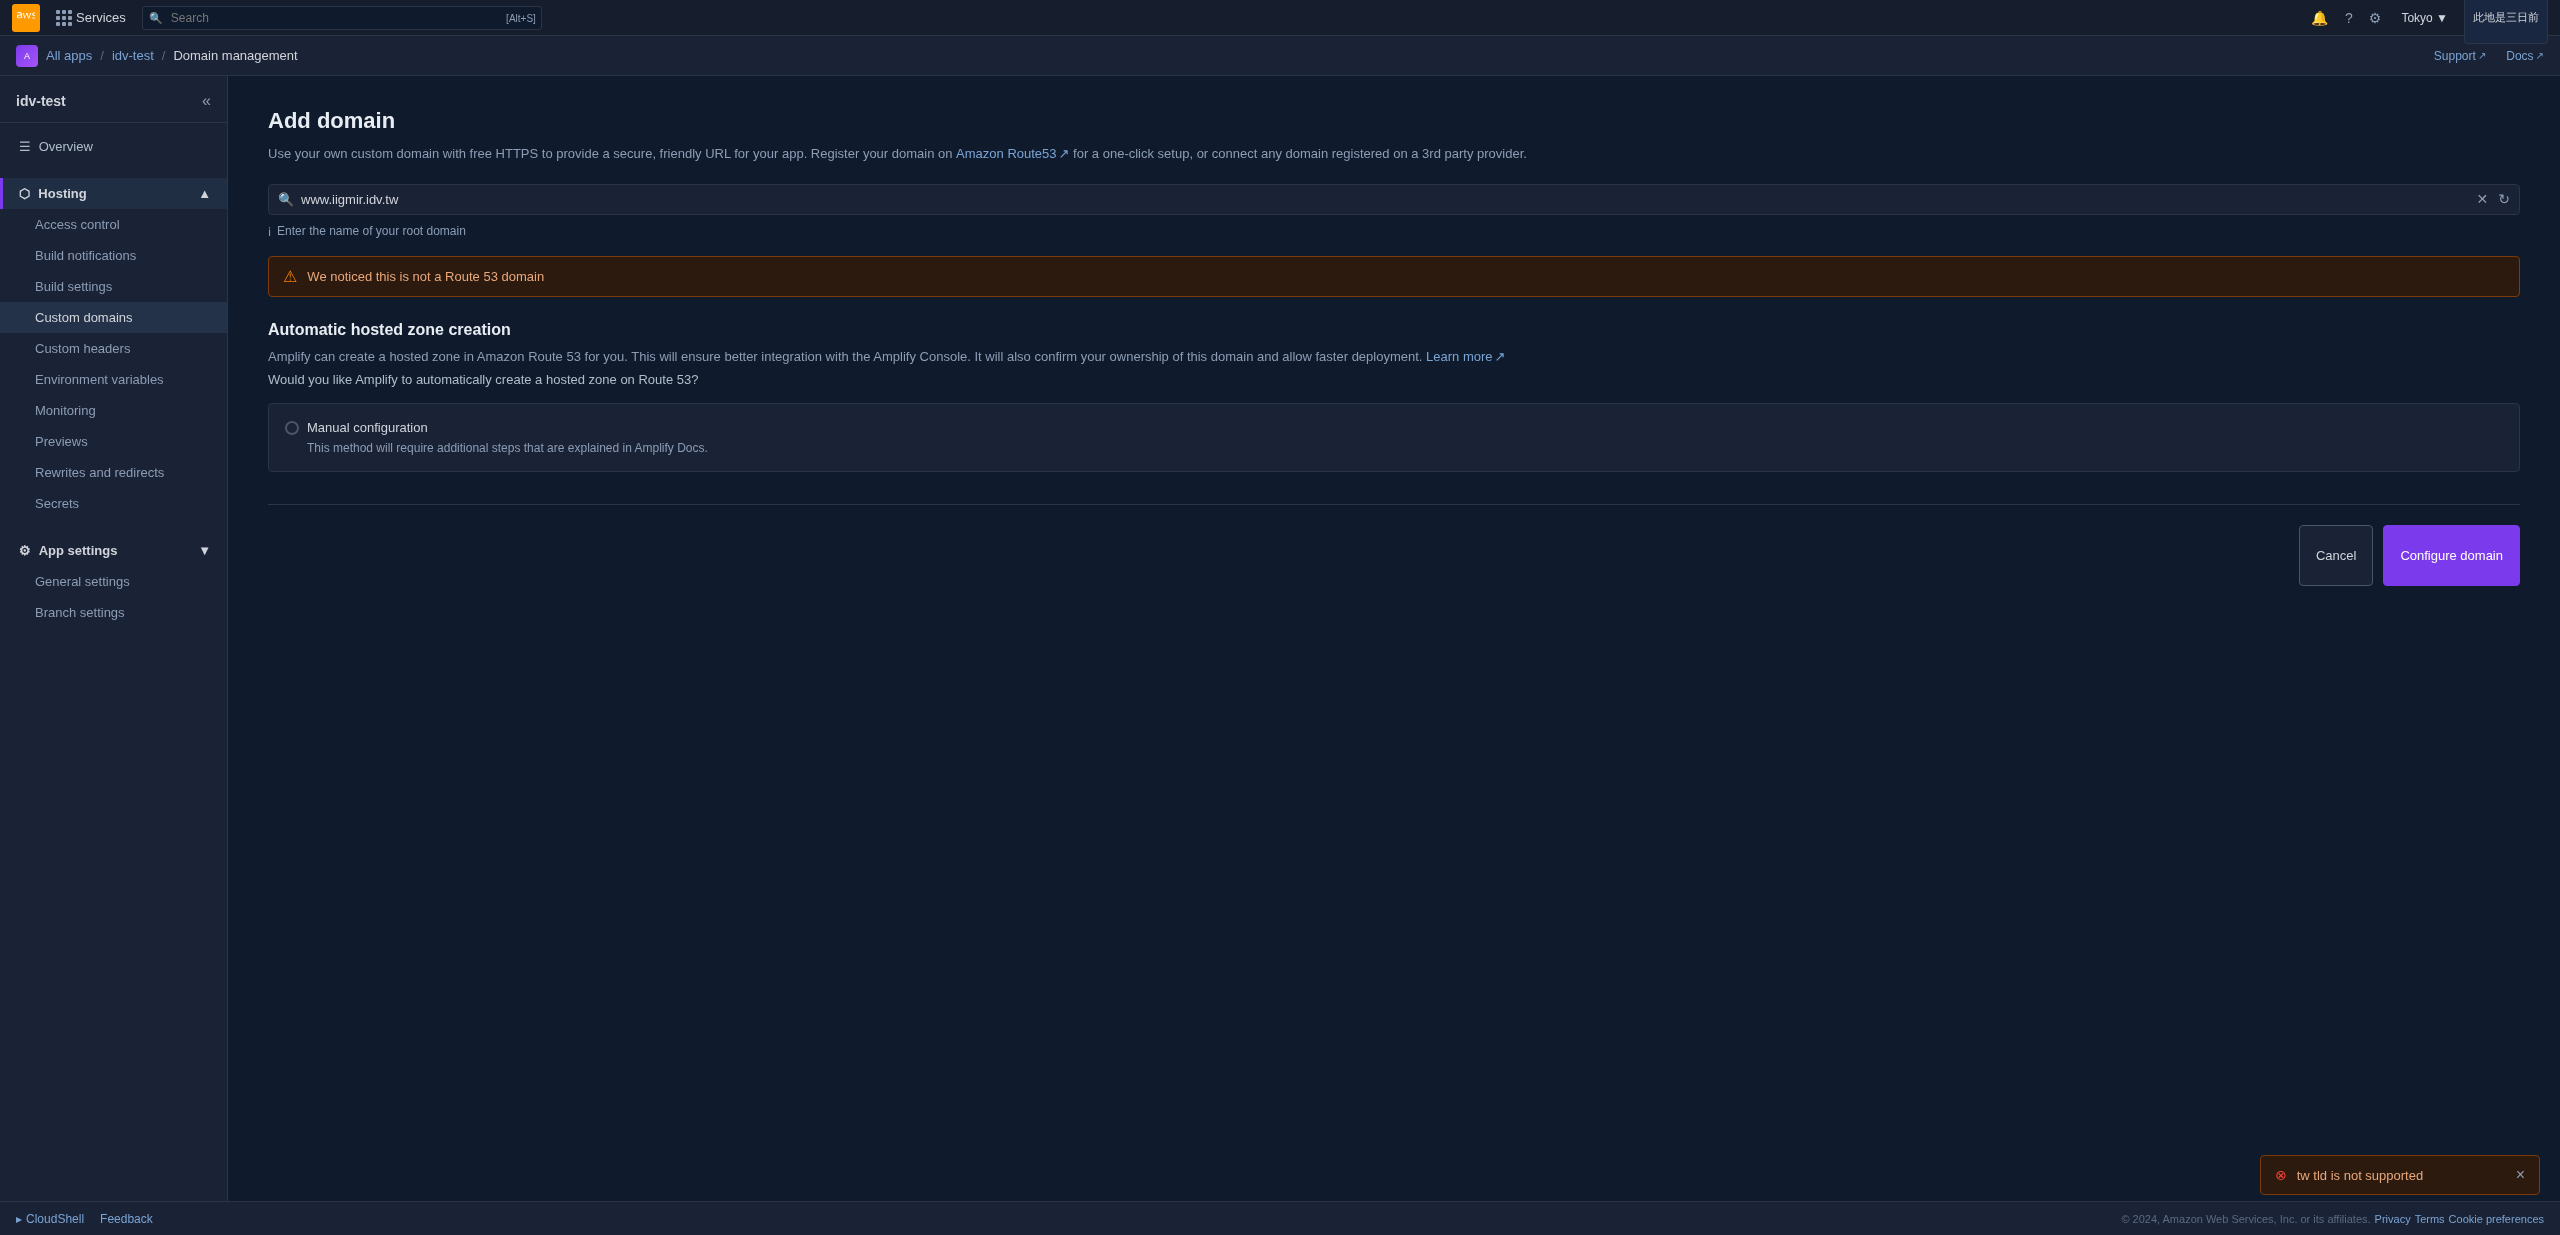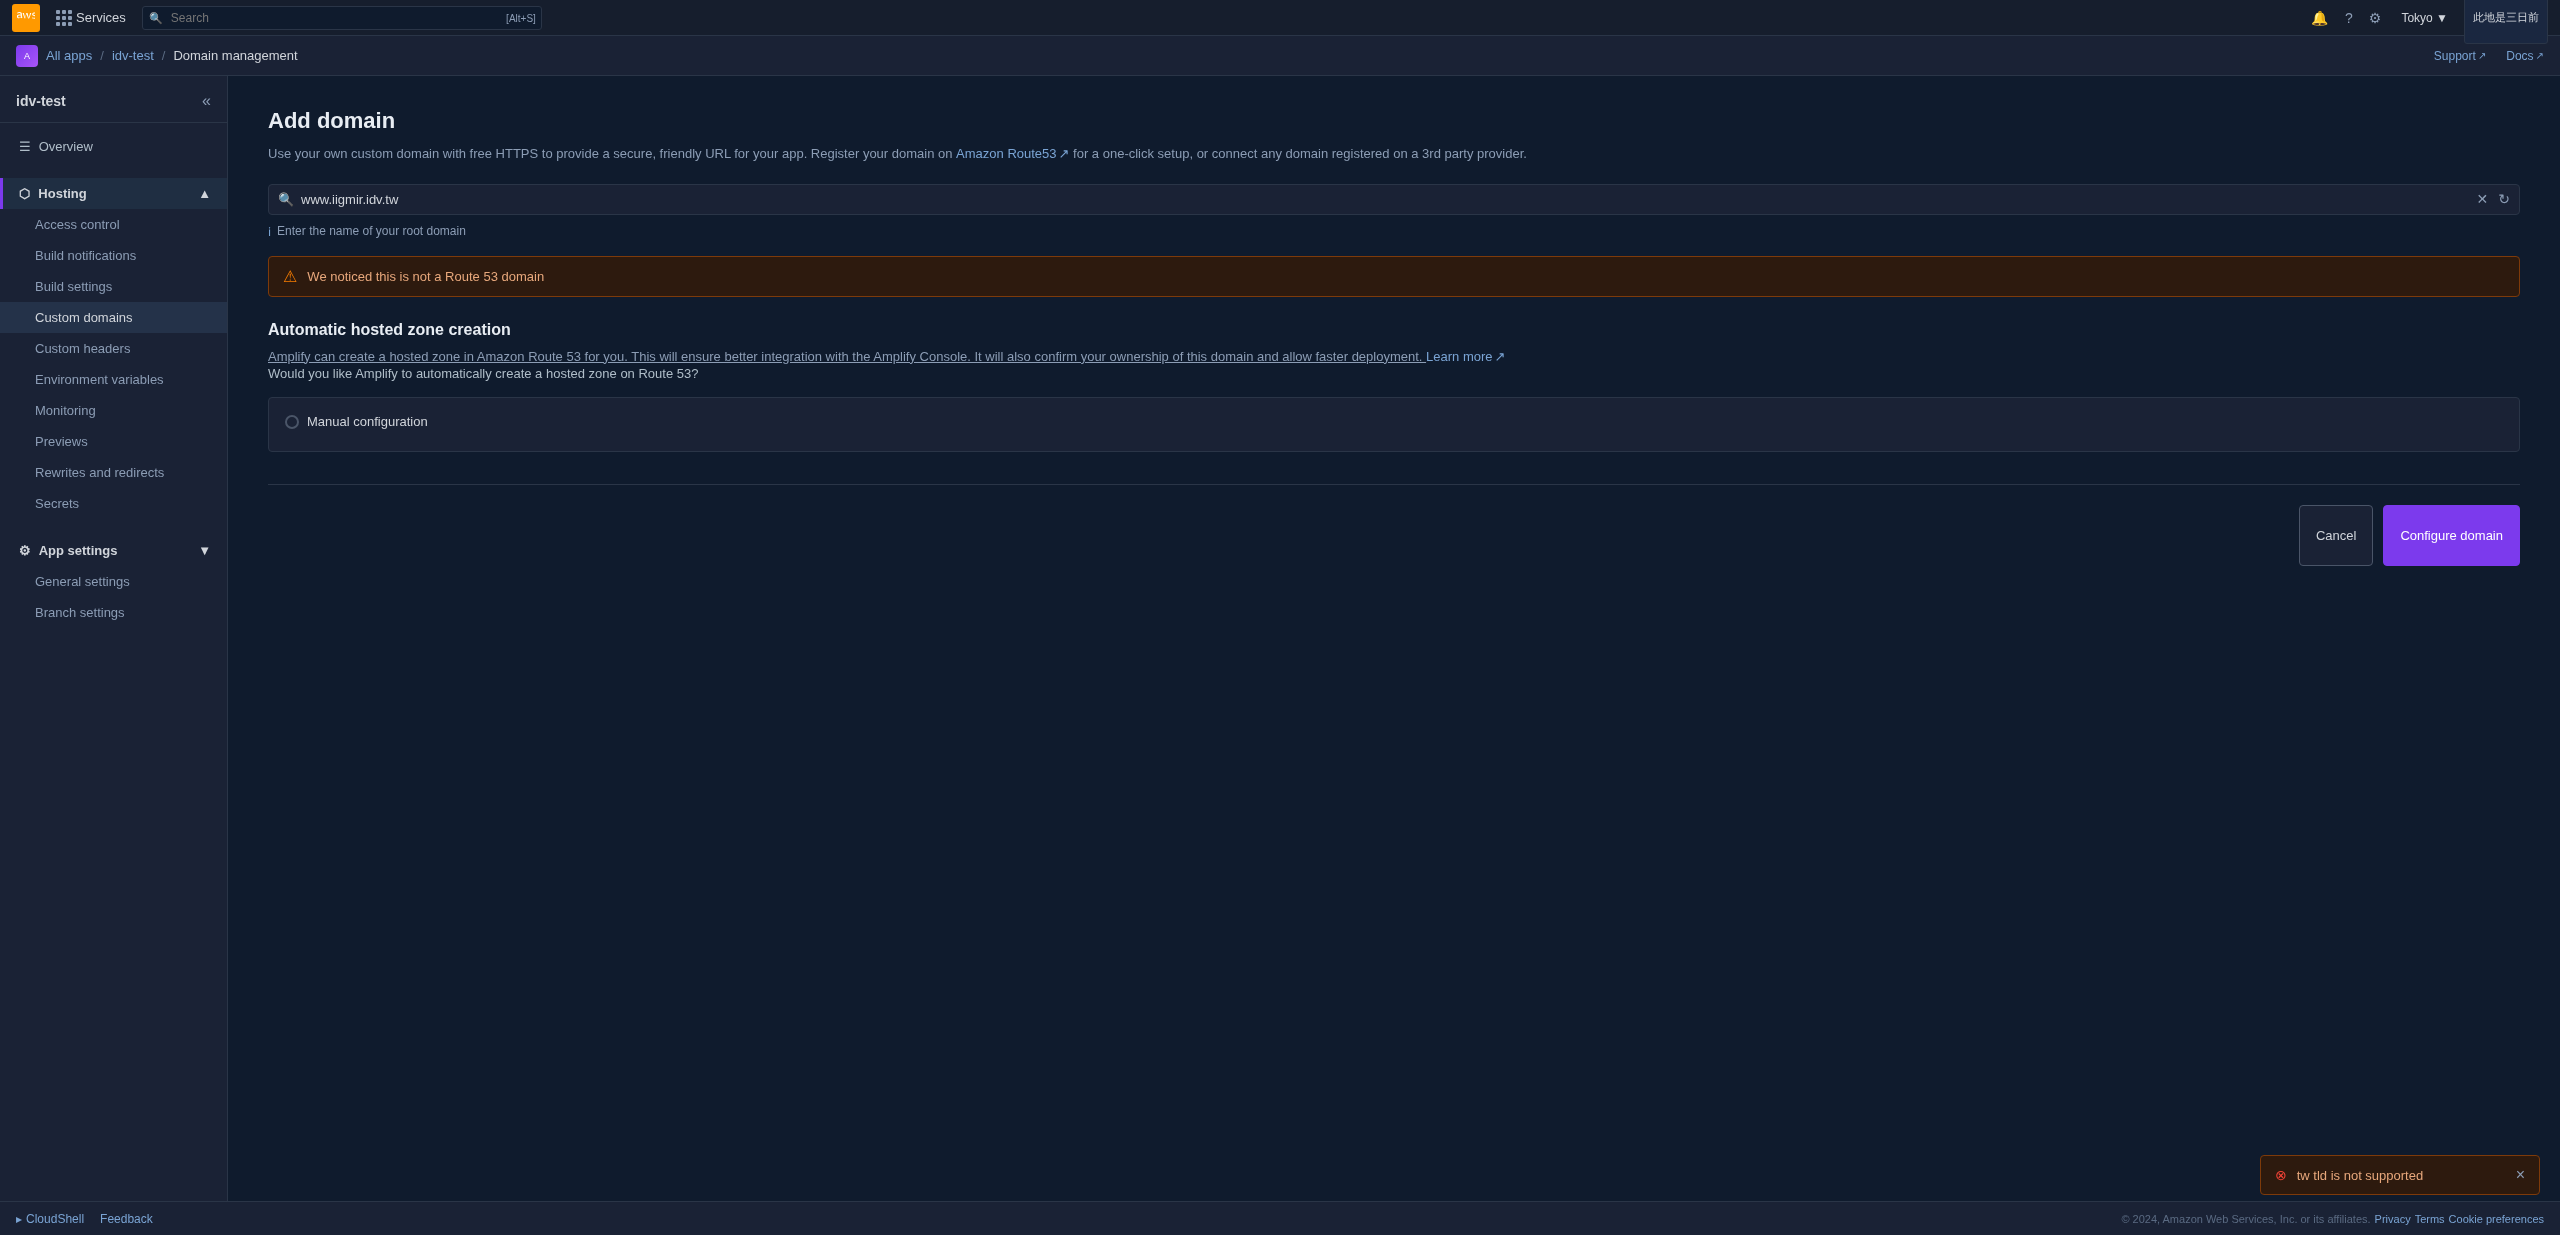--- a/index.html
+++ b/index.html
@@ -230,22 +230,21 @@
     .section-title {
       font-size: 16px;
       font-weight: 600;
       color: #e8edf3;
       margin-bottom: 8px;
     }
     .section-desc {
       color: #8c9db5;
       font-size: 13px;
       line-height: 1.5;
-      margin-bottom: 0;
-      text-decoration: underline;
+      margin-bottom: 6px;
     }
     .learn-more-link {
       color: #7aa4d4; text-decoration: none;
       display: inline-flex; align-items: center; gap: 2px;
     }
     .question-text {
       color: #b0bec9; font-size: 13px; margin-bottom: 16px;
     }
 
     
@@ -539,20 +538,21 @@
         </a>
     </p>
     <p class="question-text">Would you like Amplify to automatically create a hosted zone on Route 53?</p>
 
     <div class="radio-options">
       <div class="radio-option">
         <div class="radio-label">
           <div class="radio-dot"></div>
           <span>Manual configuration</span>
         </div>
+        <div class="radio-desc">This method will require additional steps that are explained in Amplify Docs.</div>
       </div>
     </div>
 
     <hr class="divider">
 
     <div class="action-buttons">
       <button class="cancel-btn">Cancel</button>
       <button class="configure-btn">Configure domain</button>
     </div>
 

